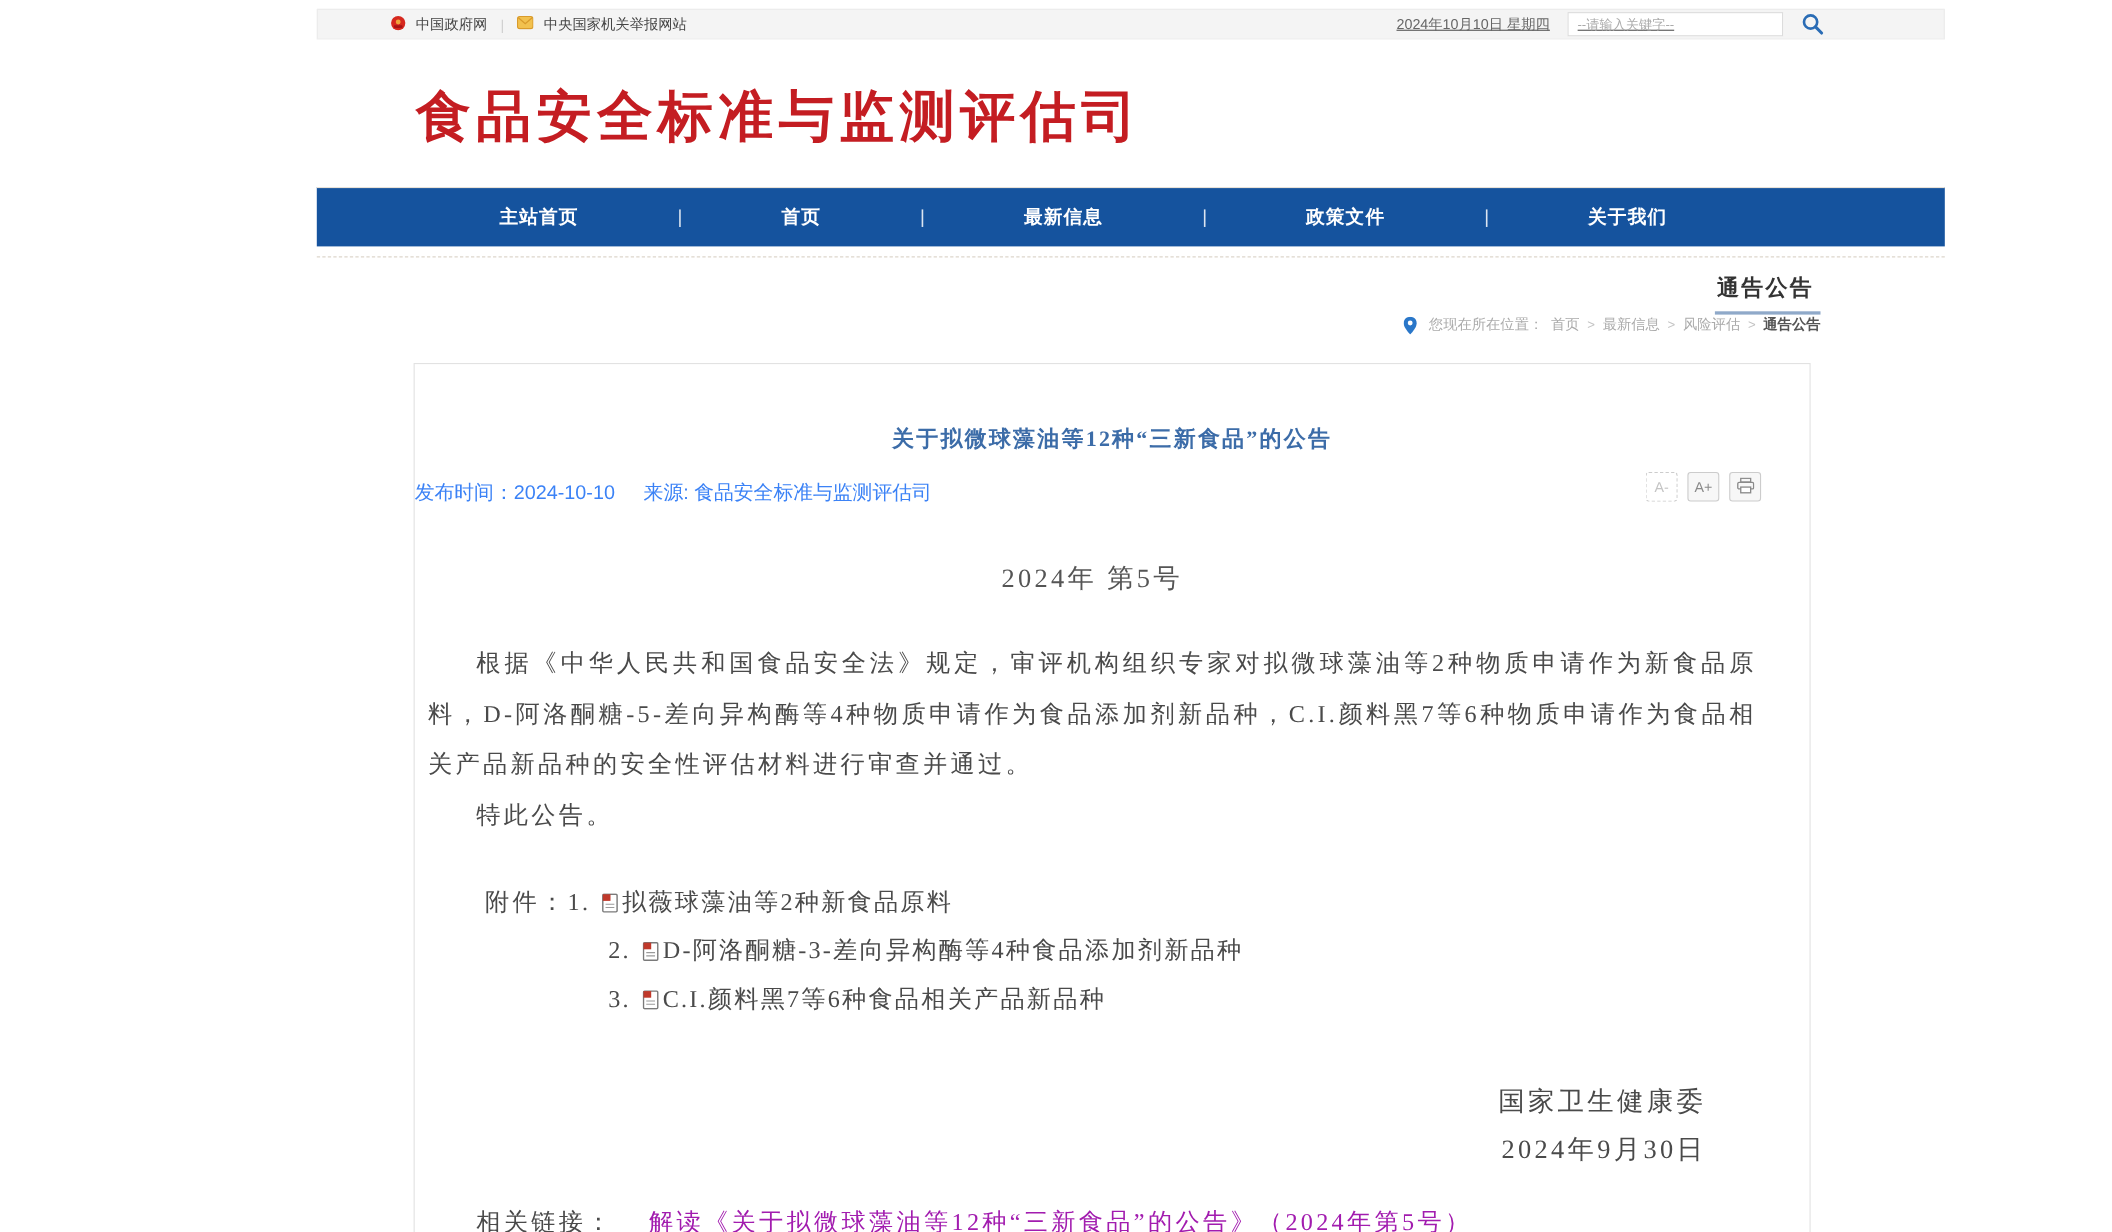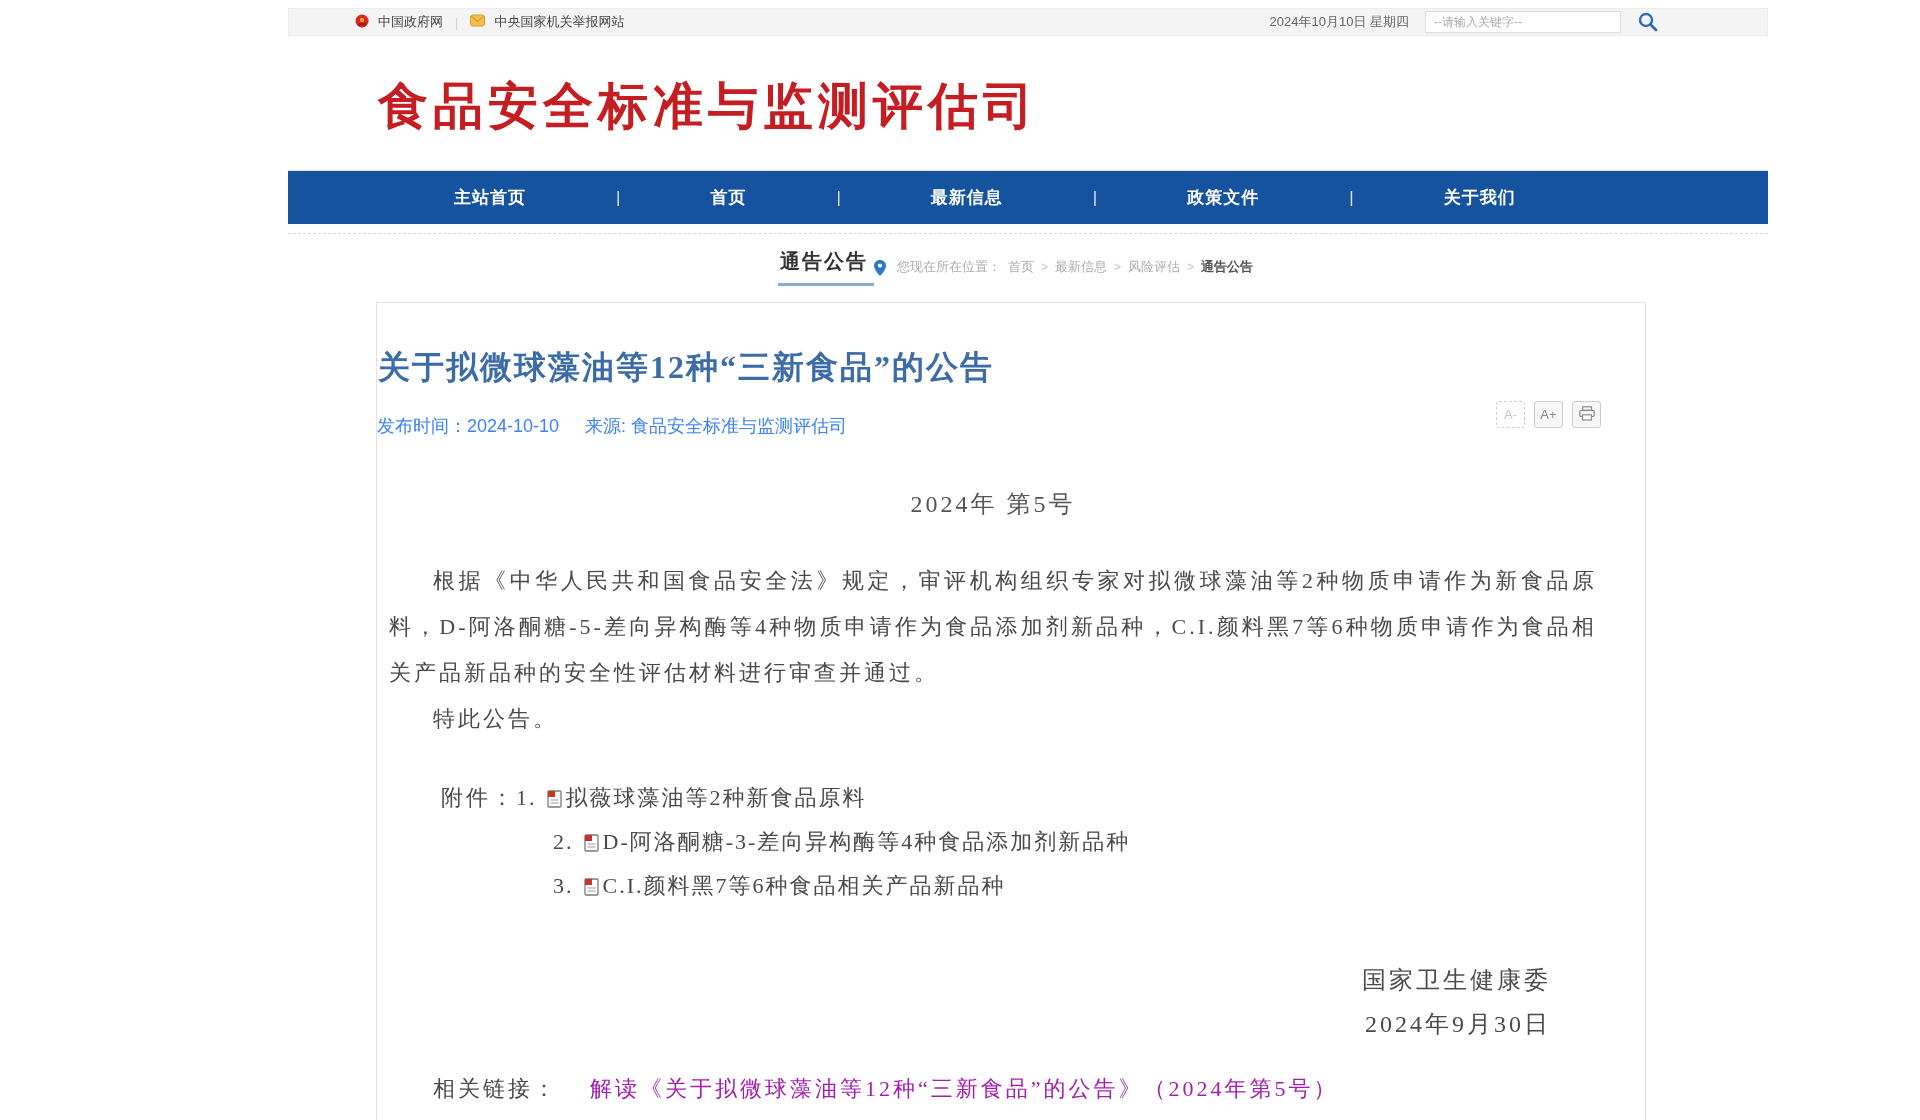--- a/index.html
+++ b/index.html
@@ -13,21 +13,21 @@
   
   .topbar {
     margin-top:8px; height:28px; background:#f4f4f4;
     border:1px solid #ececec;
     display:flex; align-items:center; justify-content:space-between;
     padding:0 108px 0 66px; font-size:13px; color:#555;
   }
   .tb-left { display:flex; align-items:center; gap:12px; }
   .tb-link { display:flex; gap:5px; cursor:pointer; color:#444; }
   .tb-sep { color:#cfcfcf; }
-  .tb-right { display:flex; align-items:center; gap:16px; }
+  .tb-right { display:flex; align-items:center; gap:16px;text-decoration:underline; }
   .tb-date { color:#666; }
   .search-input {
     width:196px; height:22px; border:1px solid #dcdcdc; background:#fff;
     padding:0 8px; font-size:12px; color:#777; outline:none;
     font-family:"Liberation Sans",sans-serif;
   }
   .search-input::placeholder { color:#aaa; }
   .search-btn { background:none; border:none; padding:0; cursor:pointer; display:flex; align-items:center; }
 
   
@@ -45,40 +45,41 @@
   .nav-item {
     color:#ffffff; font-weight:bold; text-decoration:none; padding:0 44px;
     letter-spacing:1px; cursor:pointer;
   }
   .nav-sep { color:rgba(255,255,255,0.85); font-weight:normal; }
 
   .dashed-rule { border-bottom:1px dashed #ddd6cc; height:10px; }
 
   
   .section-row {
-    margin:8px 113px 0 88px; display:flex; justify-content:center;
+    margin:8px 113px 0 88px; display:flex; justify-content:space-between;
     align-items:flex-end;
+    flex-direction:column;
   }
   .section-title {
     margin:0; font-size:20px; font-weight:bold; color:#333;
     border-bottom:3px solid #8fa9c9; padding:6px 6px 8px 2px; letter-spacing:2px;
   }
   .breadcrumb { display:flex; align-items:center; gap:7px; font-size:13px; color:#ababab; padding-bottom:10px; }
   .bc-link { color:#ababab; cursor:pointer; text-decoration:none; }
   .bc-sep { color:#c2c2c2; font-size:12px; }
   .bc-current { color:#555; font-weight:bold; }
 
   
   .article-box {
     margin:16px 0 0 88px; width:1270px; height:820px;
     border:1px solid #e2e2e2; background:#fff; position:relative;
     padding-top:42px;
   }
   .article-title {
-    margin:1px; font-size:32px; font-weight:bold;
+    margin:12px; text-align:center; font-size:20px; font-weight:bold;
     color:#3c6ca8; letter-spacing:2px;
     font-family:"Liberation Serif","DejaVu Serif",serif;
   }
   .article-meta { text-align:left; color:#3b82f6; font-size:18px; margin-top:24px; }
   .meta-gap { display:inline-block; width:26px; }
   .article-tools { position:absolute; top:98px; right:44px; display:flex; gap:9px; }
   .tool-btn {
     width:29px; height:27px; border:1px solid #cccccc; border-radius:3px;
     background:#f7f7f7; color:#8a8a8a; font-size:13px; cursor:pointer;
     display:flex; align-items:center; justify-content:center; padding:0;

